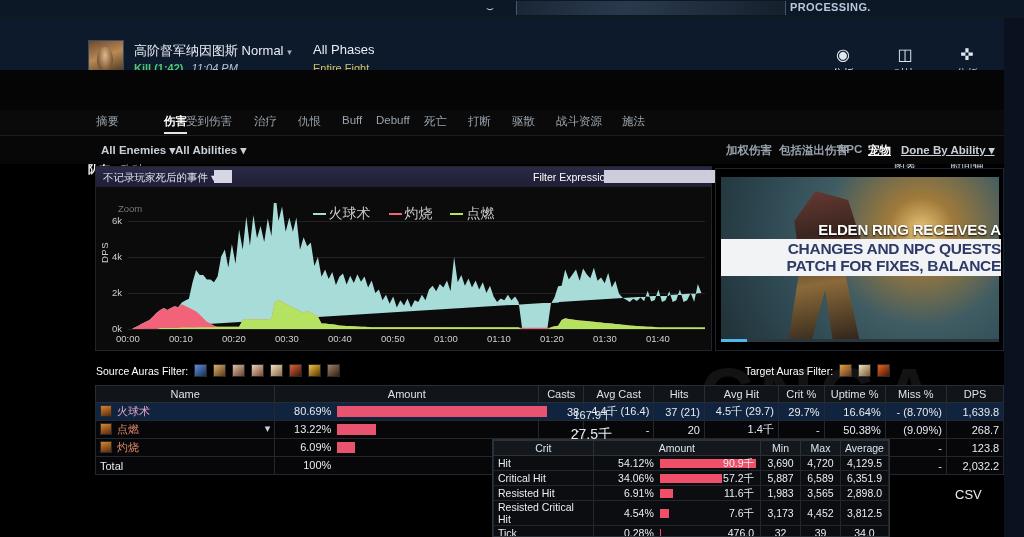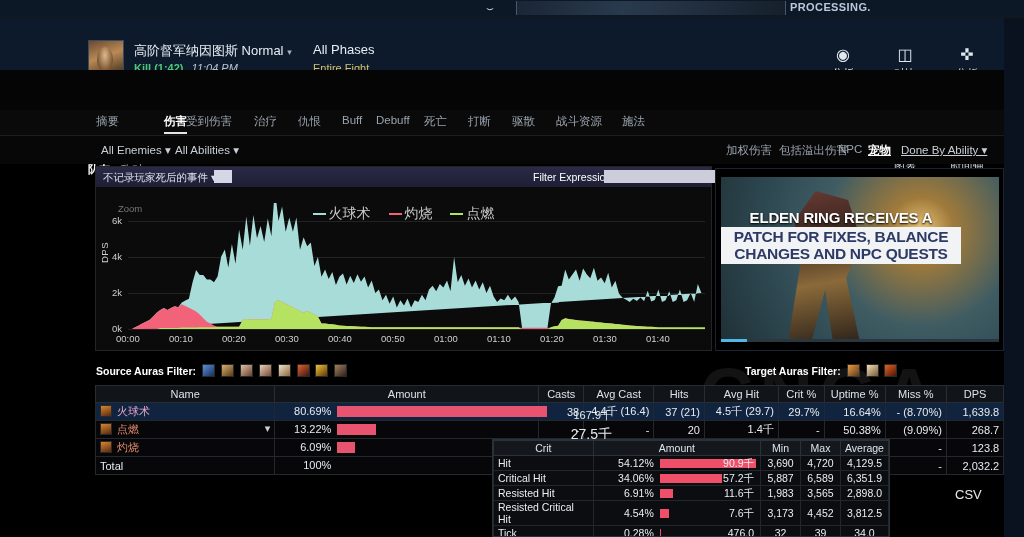--- a/index.html
+++ b/index.html
@@ -55,21 +55,21 @@
 
   
   #maintabs{ position:absolute; left:0; top:110px; width:1024px; height:26px; background:#0a0a0a;
       border-bottom:1px solid #1d1d1d; }
   .mt{ position:absolute; top:4px; font-size:11.5px; color:#9aa3ad; cursor:pointer; white-space:nowrap;}
   .mt.active{ color:#ffffff; font-weight:bold;margin-left:24px; }
   .mt.active::after{ content:""; position:absolute; left:0; right:0; bottom:-5px; height:2px; background:#e6e6e6; }
 
   
   #filterbar{ position:absolute; left:0; top:136px; width:1024px; height:28px; background:#070707; }
-  .fb{ position:absolute; top:7px; font-size:11.5px; color:#c8cfd6; cursor:pointer; white-space:nowrap;}
+  .fb{ position:absolute; top:7px; font-size:11.5px; color:#c8cfd6; cursor:pointer; white-space:nowrap;font-weight:bold;}
   .fb.under{ text-decoration:underline; }
   .fb.bold{ color:#fff; font-weight:bold; }
   .fb.dim{ color:#9aa3ad; }
 
   
   #graph{ position:absolute; left:95px; top:166px; width:617px; height:185px;
       background:#0b0b0b; border:1px solid #242424; }
   #graph-bar{ position:absolute; left:0; top:0; width:615px; height:20px;
       background:linear-gradient(#2a2a47,#1e1e35); }
   #gb-label{ position:absolute; left:7px; top:4px; font-size:10.5px; color:#dfe3ee; }
@@ -93,30 +93,30 @@
   .gl{ position:absolute; left:32px; width:577px; height:1px; background:#222; }
 
   
   #ad{ position:absolute; left:715px; top:168px; width:289px; height:183px;
       background:#000; border:1px solid #1b2430; overflow:hidden;}
   #ad-img{ position:absolute; left:5px; top:8px; width:278px; height:165px;
       background:radial-gradient(circle at 72% 32%, #e8c478 0%, #a07a3a 14%, #3f5c63 42%, #2d4750 70%, #203036 100%);}
   #ad-figure{ position:absolute; left:58px; top:14px; width:96px; height:150px;
       background:linear-gradient(170deg,#6a3b33,#3a2520 30%,#8a6a3a 60%,#2b2119);
       clip-path:polygon(38% 0,72% 6%,86% 34%,70% 58%,84% 100%,56% 100%,48% 66%,34% 100%,10% 98%,22% 50%,16% 20%);}
-  #ad-text{ position:absolute; left:5px; top:40px; width:240px; text-align:center; }
+  #ad-text{ position:absolute; left:5px; top:52px; width:280px; text-align:right; }
   #ad-l1{ font-size:15px; font-weight:bold; color:#ffffff; letter-spacing:-.2px;
       text-shadow:0 1px 2px #000; }
   #ad-band{ background:#f2f3f5; padding:1px 0 2px; margin-top:1px; }
   #ad-l2,#ad-l3{ font-size:15.5px; font-weight:bold; color:#2d3a66; letter-spacing:-.3px; line-height:17px;}
   #ad-prog{ position:absolute; left:5px; bottom:8px; width:278px; height:3px; background:#2a3640; }
   #ad-prog i{ display:block; width:26px; height:3px; background:#4fb8e8; }
 
   
-  #auras{ position:absolute; left:0; top:360px; width:1024px; height:22px;font-weight:bold; }
+  #auras{ position:absolute; left:0; top:360px; width:1024px; height:22px; }
   #auras-src{ position:absolute; left:96px; top:4px; font-size:10.5px; color:#ffffff; }
   #auras-tgt{ position:absolute; left:745px; top:4px; font-size:10.5px; color:#ffffff; }
   .aicon{ display:inline-block; width:13px; height:13px; margin-left:3px; vertical-align:-2px;
       border:1px solid #2a2a2a; }
 
   
   #table{ position:absolute; left:95px; top:385px; width:929px; }
   #table table{ border-collapse:collapse; width:929px; font-size:11px; }
   #table th{ background:#111418; color:#dbe2ea; font-weight:normal; font-size:11px;
       border:1px solid #282d33; height:17px; }
@@ -290,22 +290,22 @@
   <div class="xtick" style="left:550px">01:40</div>
 </div>
 
 <div id="ad">
   <div id="ad-img">
     <div id="ad-figure"></div>
   </div>
   <div id="ad-text">
     <div id="ad-l1">ELDEN RING RECEIVES A</div>
     <div id="ad-band">
+      <div id="ad-l3">CHANGES AND NPC QUESTS</div>
       <div id="ad-l2">PATCH FOR FIXES, BALANCE</div>
-      <div id="ad-l3">CHANGES AND NPC QUESTS</div>
     </div>
   </div>
   <div id="ad-prog">
       <i></i>
     </div>
 </div>
 
 <div id="auras">
   <div id="auras-src">
     <span>Source Auras Filter:</span>

